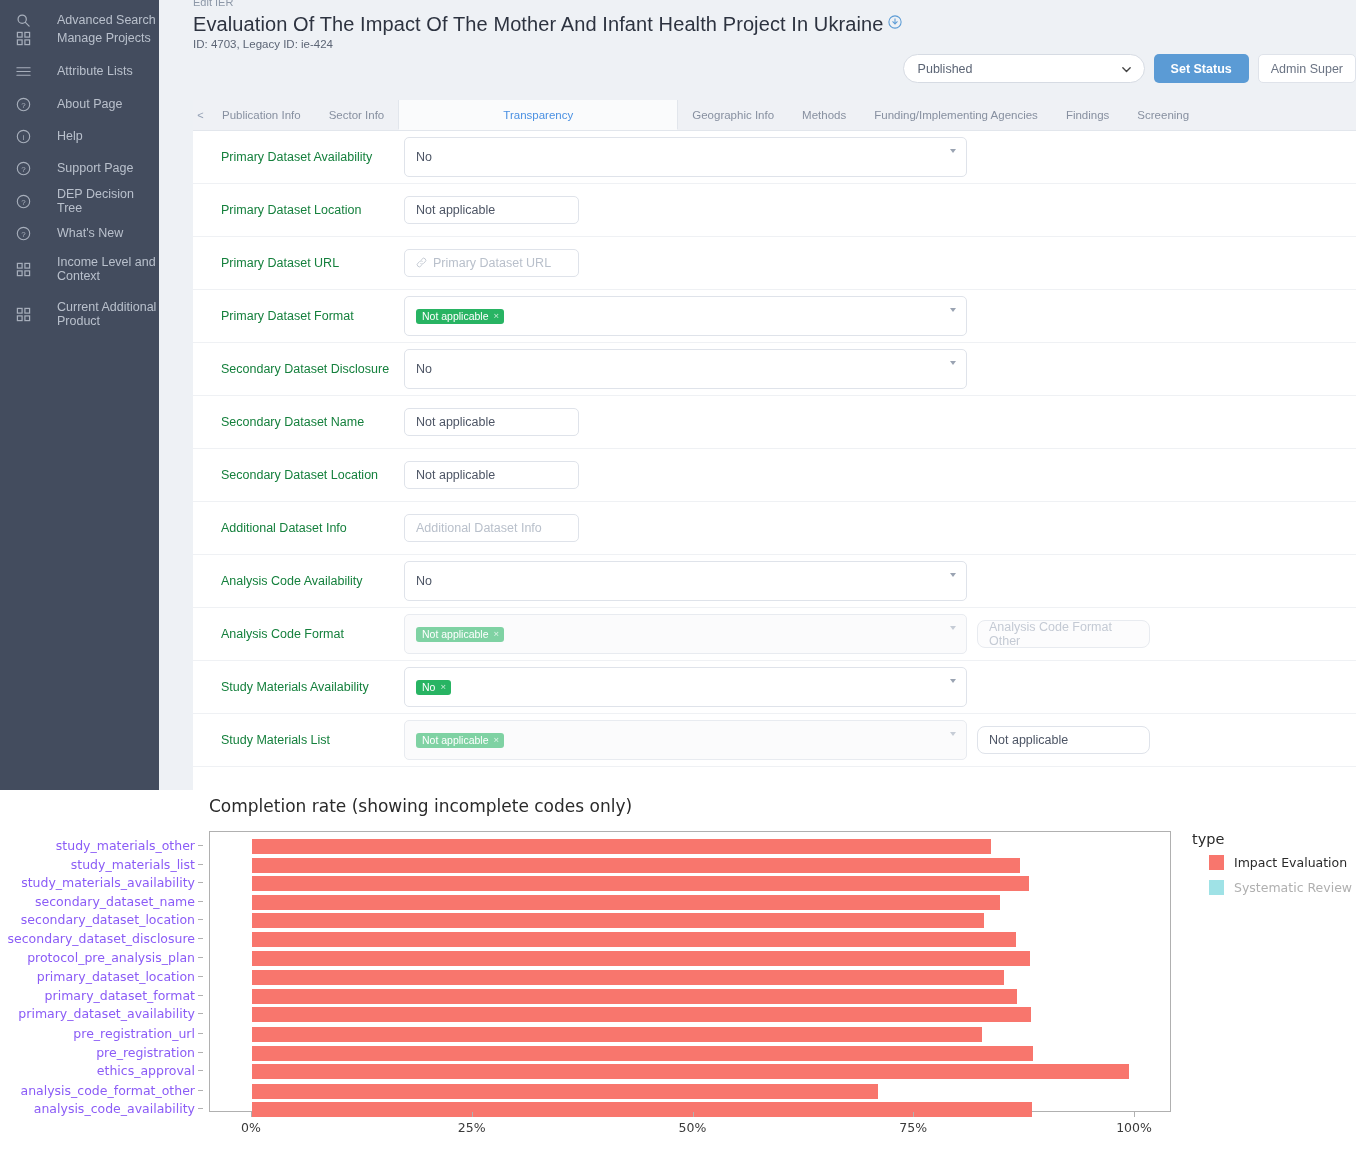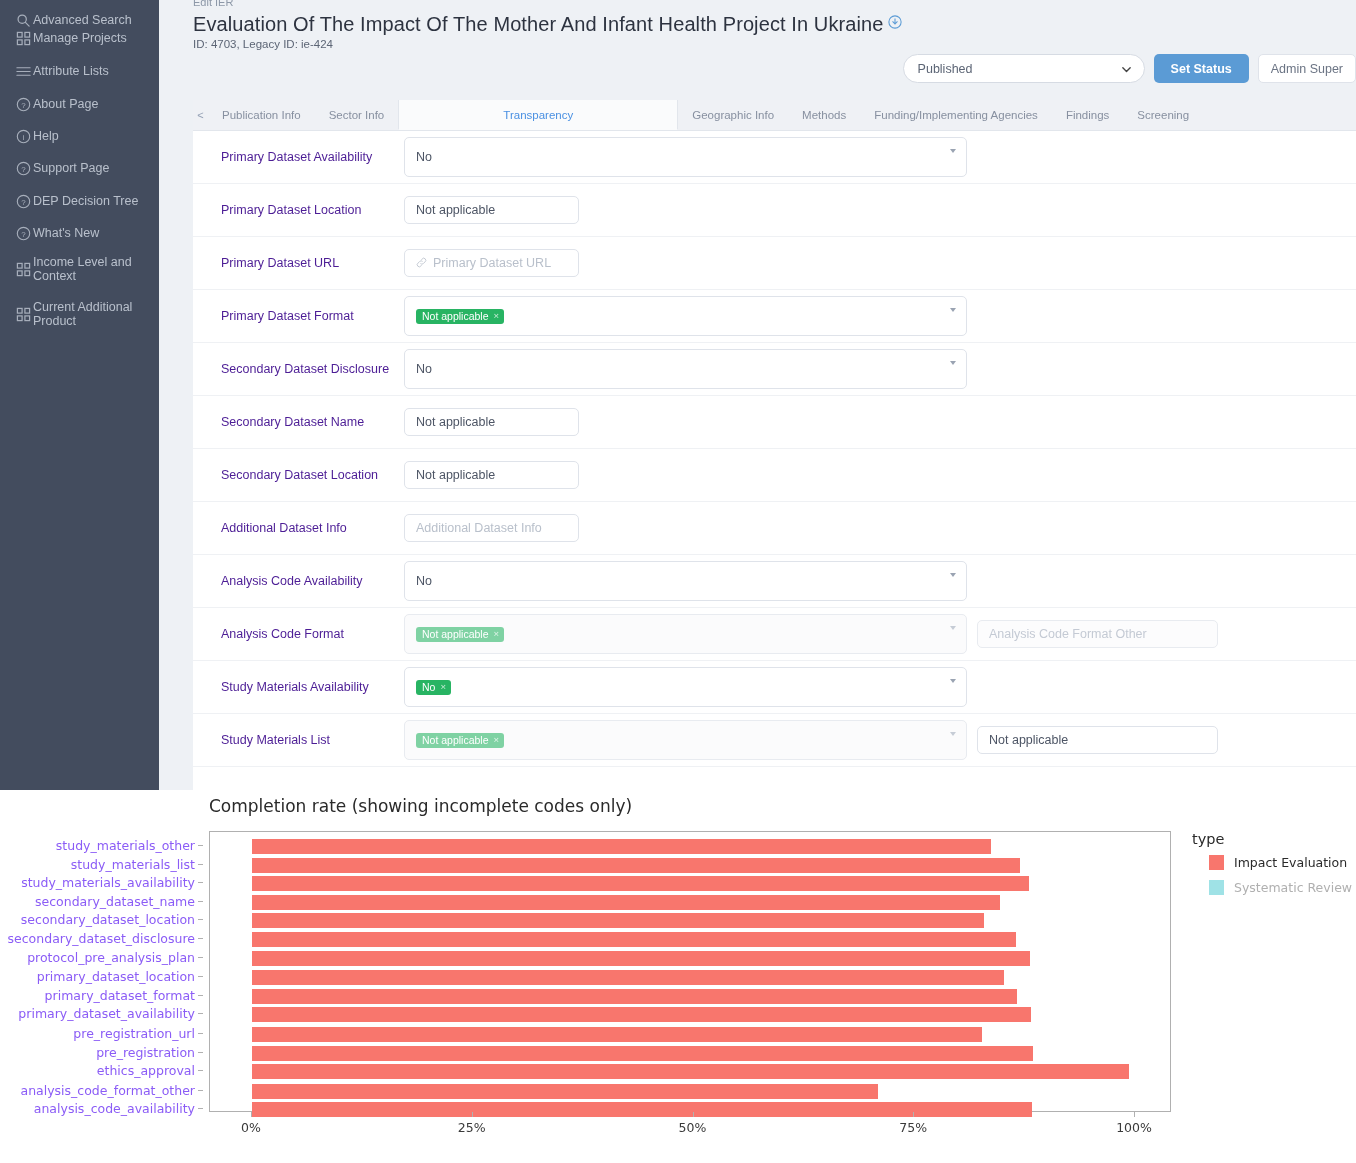--- a/index.html
+++ b/index.html
@@ -10,21 +10,21 @@
     background:#ffffff;
     overflow:hidden;
     position:relative;
   }
 
   
   #app-pane { position:absolute; left:0; top:0; width:1356px; height:790px; overflow:hidden; background:#f2f4f7; }
 
   
   #sidebar { position:absolute; left:0; top:0; width:159px; height:790px; background:#434c5e; }
-  .side-item { display:flex; align-items:center; gap:2px; padding:0 0 0 16px; min-height:32px; color:#b9c0cc; font-size:12.5px; }
+  .side-item { display:flex; align-items:center; gap:26px; padding:0 0 0 16px; min-height:32px; color:#b9c0cc; font-size:12.5px; }
   .side-item .lbl { line-height:1.15; }
   .side-item.two-line { min-height:40px; }
   .side-ico { width:15px; min-width:15px; height:15px; display:block; opacity:.85; }
   .side-ico svg { display:block; }
 
   
   #main { position:absolute; left:159px; top:0; right:0; height:790px; background:#eef1f5; }
   #edit-kicker { position:absolute; left:34px; top:-4px; font-size:11px; color:#8d98a8; }
   #page-title { position:absolute; left:34px; top:11px; font-size:20px; color:#2d3340; font-weight:400; letter-spacing:.1px; }
   #dl-icon { display:inline-block; vertical-align:2px; margin-left:5px; }
@@ -48,38 +48,38 @@
 
   
   #tabbar { position:absolute; left:34px; right:0; top:100px; height:31px; background:#eff1f5; border-bottom:1px solid #e2e6ec; display:flex; align-items:stretch; }
   #tab-prev { width:15px; display:flex; align-items:center; justify-content:center; color:#93a0b4; font-size:11px; }
   .tab { display:flex; align-items:center; padding:0 14px; font-size:11.5px; color:#8790a0; white-space:nowrap; }
   .tab.active { background:#fafbfc; color:#4a90e2; border-left:1px solid #e2e6ec; border-right:1px solid #e2e6ec; border-bottom:1px solid #fafbfc; justify-content:center; }
 
   
   #form-card { position:absolute; left:34px; right:0; top:131px; bottom:0; background:#fff; overflow:hidden; }
   .frow { display:flex; align-items:center; height:53px; border-bottom:1px solid #eff1f4; padding-left:28px; }
-  .flabel { width:183px; min-width:183px; font-size:12.5px; color:#4c1d95; }
+  .flabel { width:183px; min-width:183px; font-size:12.5px; color:#15803d; }
   .fctrl { display:flex; align-items:center; gap:10px; }
 
   .sel {
     width:563px; height:40px; border:1px solid #dfe3ea; border-radius:5px; background:#fff;
     display:flex; align-items:center; padding:0 24px 0 11px; font-size:12.5px; color:#4d5565; position:relative;
   }
   .sel .tri { position:absolute; right:10px; top:11px; width:0; height:0;
     border-left:3.5px solid transparent; border-right:3.5px solid transparent; border-top:4px solid #9aa3b2; }
   .sel.disabled { background:#fbfbfc; border-color:#e8ebf0; }
   .sel.disabled .tri { border-top-color:#c6ccd6; }
 
   .txt {
     width:175px; height:28px; border:1px solid #dfe3ea; border-radius:5px; background:#fff;
     display:flex; align-items:center; padding:0 11px; font-size:12.5px; color:#4d5565;
   }
   .txt.ph { color:#b9c0cb; }
-  .txt.wide { width:241px; }
+  .txt.wide { width:173px;border-radius:8px; }
   .txt.wide.ph { color:#c4cad4; background:#fcfcfd; border-color:#e8ebf0; }
   .linkico { margin-right:6px; color:#b9c0cb; font-size:11px; }
 
   .chip { background:#28b463; color:#fff; font-size:10.5px; border-radius:3px; padding:2px 5px 2.5px 6px; display:inline-flex; align-items:center; gap:5px; line-height:1; }
   .chip .x { opacity:.75; font-size:9.5px; }
   .chip.muted { background:#7fd2a3; }
 
   
   #chart-pane { position:absolute; left:0; top:790px; width:1356px; height:373px; background:#fff; }
   #chart-title { position:absolute; left:209px; top:6px; font-size:17px; color:#2a2a2a; font-family:"DejaVu Sans", sans-serif; }

